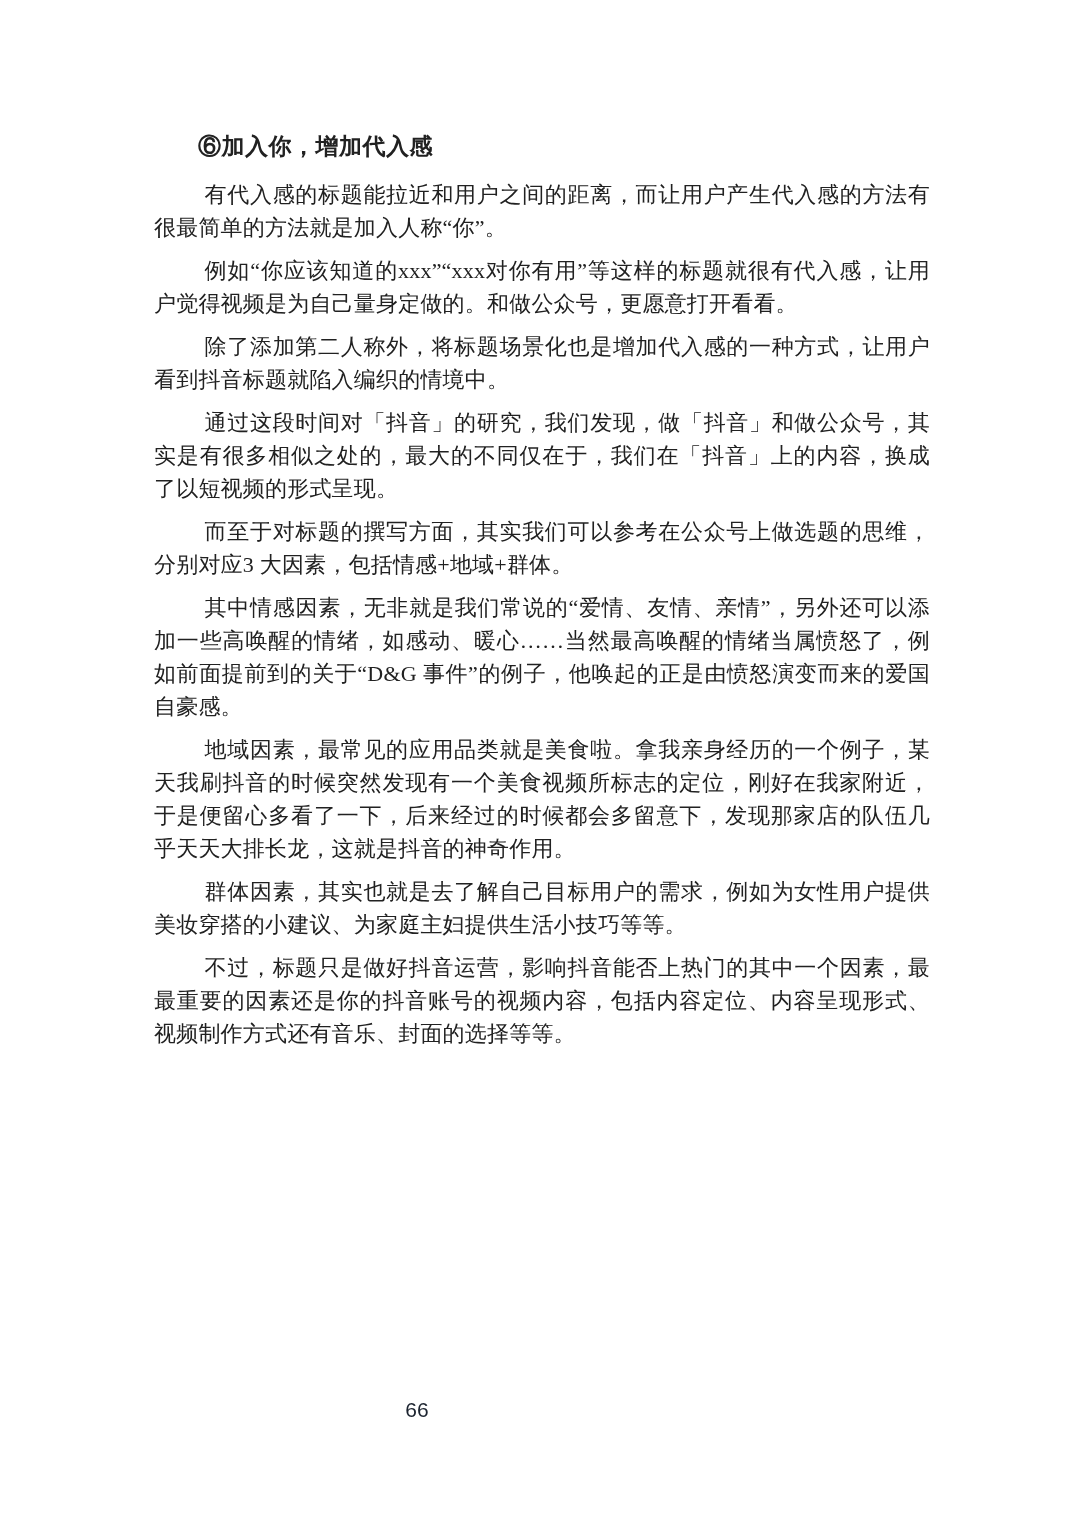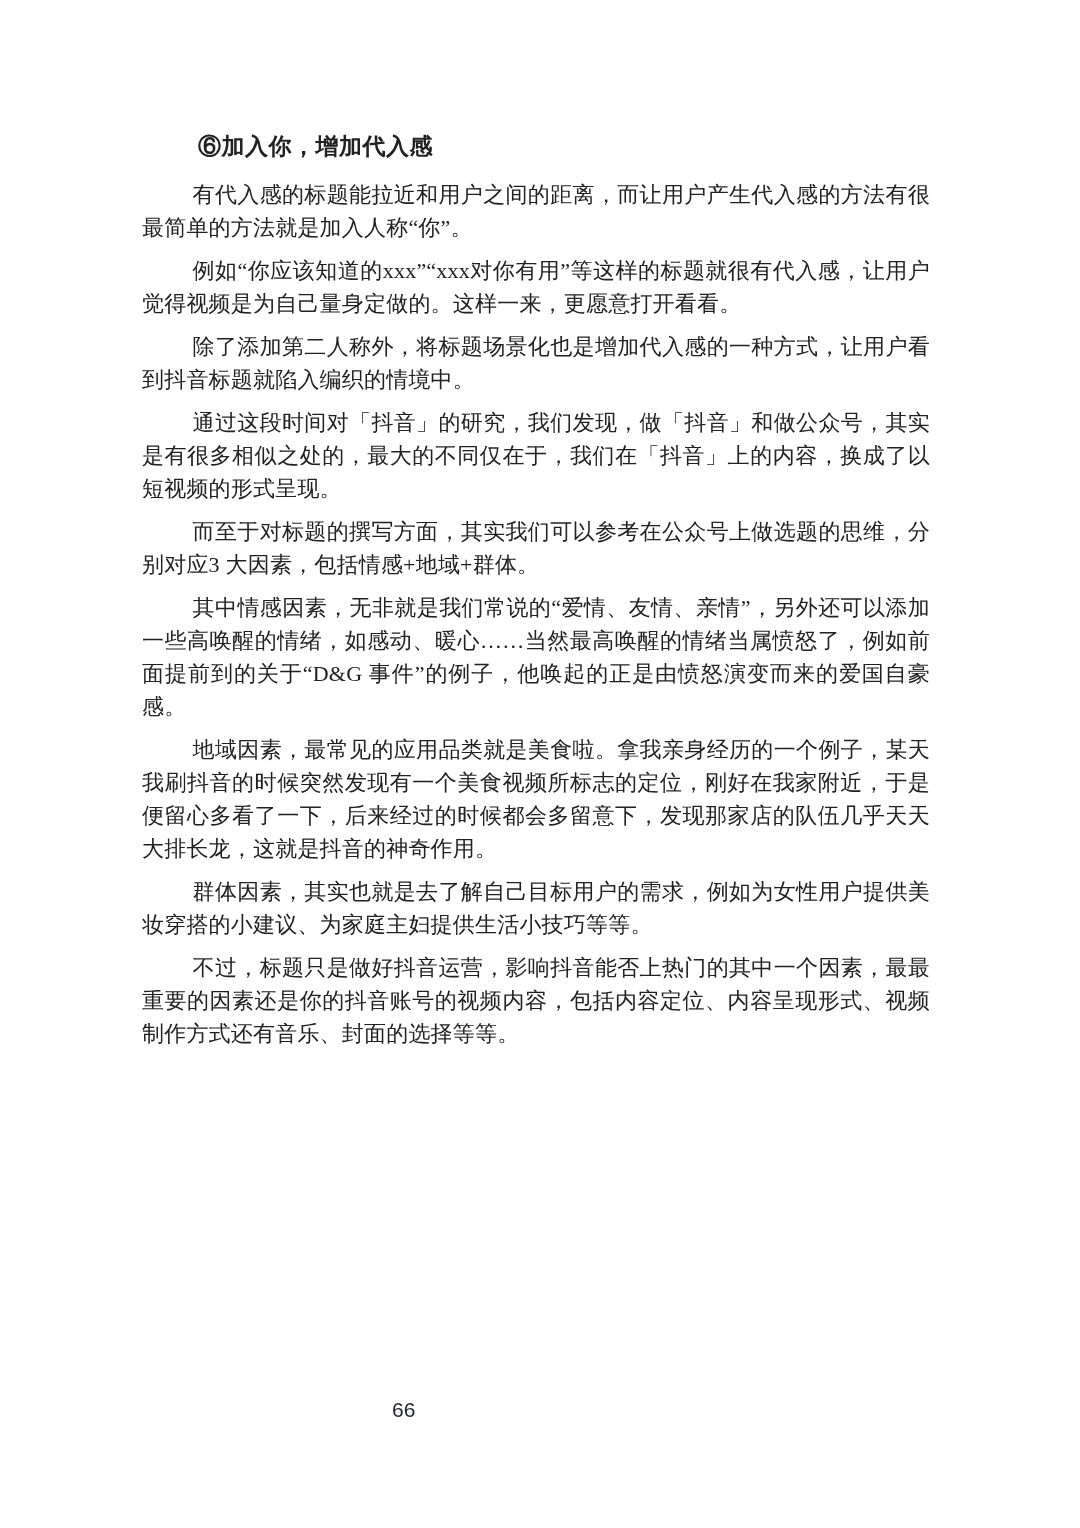--- a/index.html
+++ b/index.html
@@ -33,46 +33,47 @@
     margin: 4px;
     padding-left: 52px;
     letter-spacing: 0.5px;
   }
   .para {
     font-size: 22px;
     line-height: 33px;
     text-align: justify;
     text-align-last: left;
     text-indent: 2.3em;
-    margin: 10px 0 0 0;
+    margin: 10px 0 0 12px;
     letter-spacing: 0.2px;
     word-break: break-all;
   }
   .para.first {
     margin-top: 15px;
   }
   .page-number {
     position: absolute;
     left: 392px;
     top: 1398px;
     width: 50px;
+    text-align: center;
     font-family: "Liberation Sans", "DejaVu Sans", sans-serif;
     font-size: 21px;
     line-height: 24px;
     color: #1c2430;
   }
 </style>
 </head>
 <body>
 
 <div class="page">
   <div class="content">
     <h3 class="heading">⑥加入你，增加代入感</h3>
     <p class="para first">有代入感的标题能拉近和用户之间的距离，而让用户产生代入感的方法有很最简单的方法就是加入人称“你”。</p>
-    <p class="para">例如“你应该知道的xxx”“xxx对你有用”等这样的标题就很有代入感，让用户觉得视频是为自己量身定做的。这样一来，更愿意打开看看。</p>
+    <p class="para">例如“你应该知道的xxx”“xxx对你有用”等这样的标题就很有代入感，让用户觉得视频是为自己量身定做的。和做公众号，更愿意打开看看。</p>
     <p class="para">除了添加第二人称外，将标题场景化也是增加代入感的一种方式，让用户看到抖音标题就陷入编织的情境中。</p>
     <p class="para">通过这段时间对「抖音」的研究，我们发现，做「抖音」和做公众号，其实是有很多相似之处的，最大的不同仅在于，我们在「抖音」上的内容，换成了以短视频的形式呈现。</p>
     <p class="para">而至于对标题的撰写方面，其实我们可以参考在公众号上做选题的思维，分别对应3 大因素，包括情感+地域+群体。</p>
     <p class="para">其中情感因素，无非就是我们常说的“爱情、友情、亲情”，另外还可以添加一些高唤醒的情绪，如感动、暖心……当然最高唤醒的情绪当属愤怒了，例如前面提前到的关于“D&amp;G 事件”的例子，他唤起的正是由愤怒演变而来的爱国自豪感。</p>
     <p class="para">地域因素，最常见的应用品类就是美食啦。拿我亲身经历的一个例子，某天我刷抖音的时候突然发现有一个美食视频所标志的定位，刚好在我家附近，于是便留心多看了一下，后来经过的时候都会多留意下，发现那家店的队伍几乎天天大排长龙，这就是抖音的神奇作用。</p>
     <p class="para">群体因素，其实也就是去了解自己目标用户的需求，例如为女性用户提供美妆穿搭的小建议、为家庭主妇提供生活小技巧等等。</p>
     <p class="para">不过，标题只是做好抖音运营，影响抖音能否上热门的其中一个因素，最最重要的因素还是你的抖音账号的视频内容，包括内容定位、内容呈现形式、视频制作方式还有音乐、封面的选择等等。</p>
   </div>
   <div class="page-number">66</div>
 </div>

